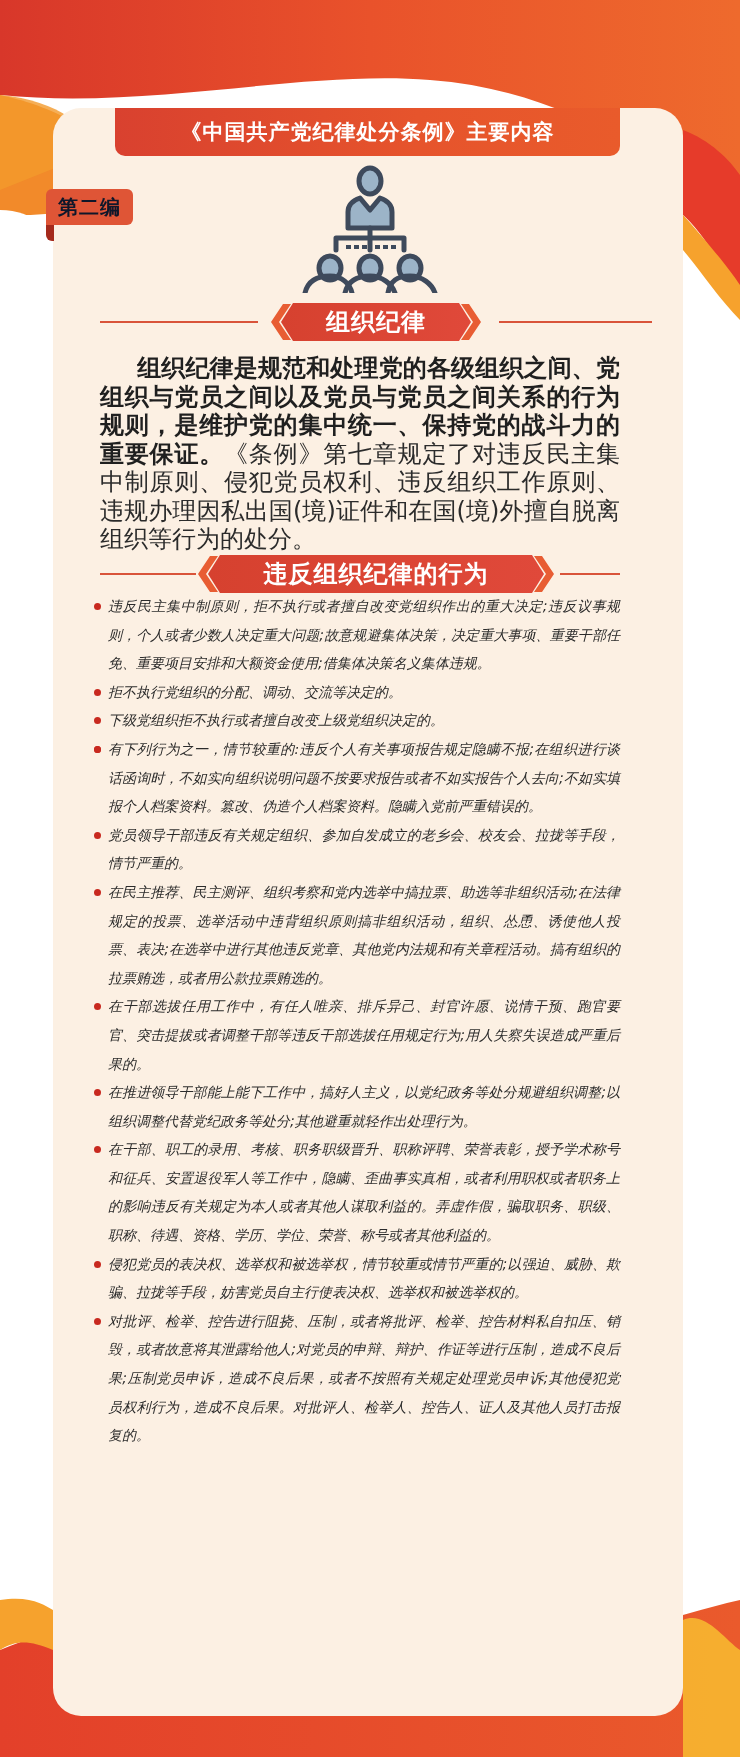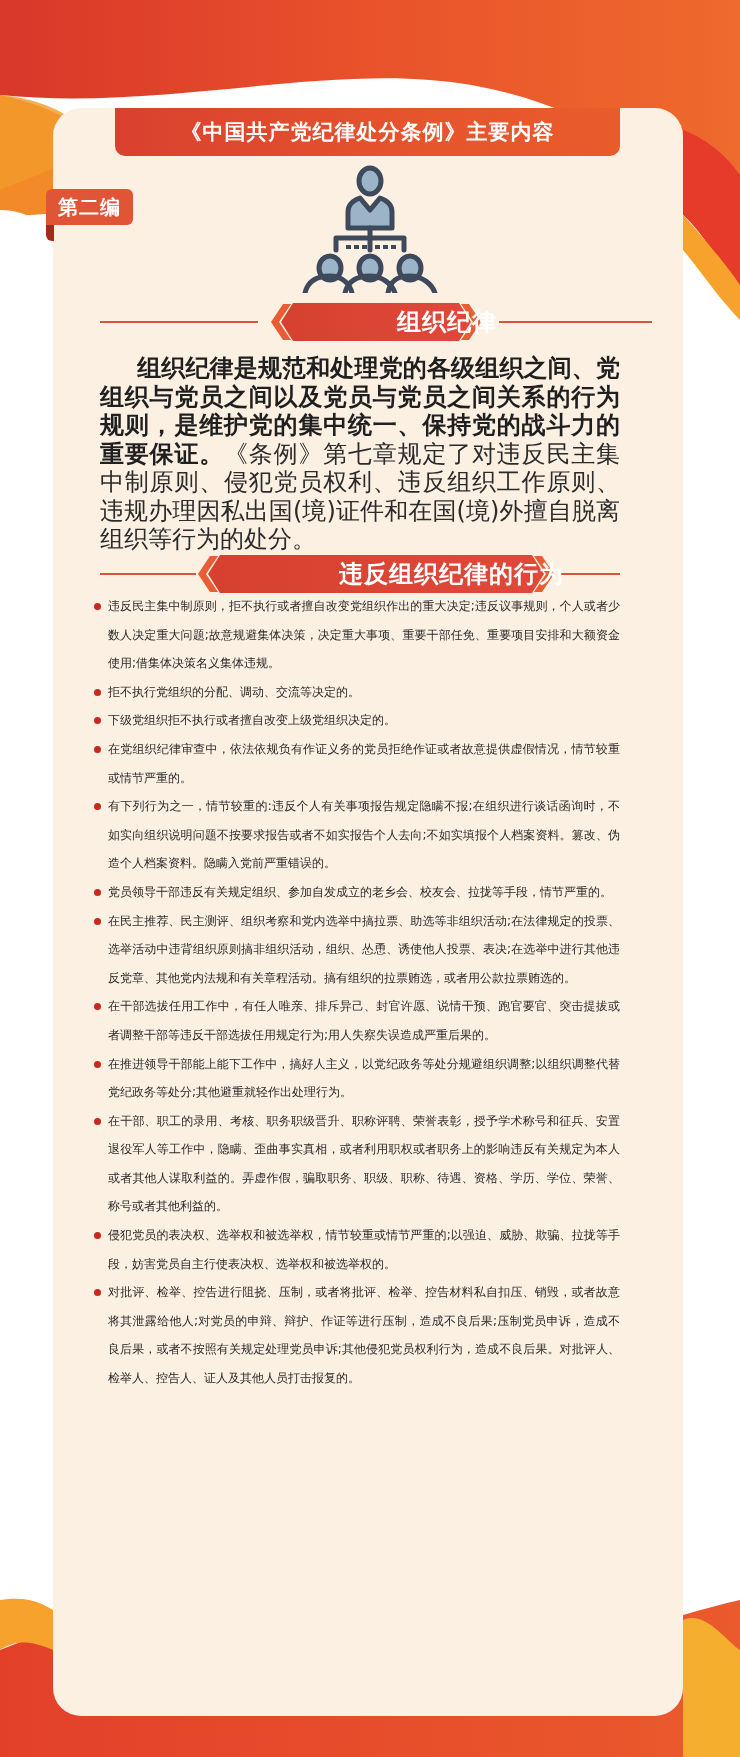--- a/index.html
+++ b/index.html
@@ -29,57 +29,57 @@
     border-radius: 0 0 10px 10px;
     display: flex; align-items: center; justify-content: center;
     color: #fff; font-size: 21px; font-weight: bold; letter-spacing: 1px;
   }
   .part-tag {
     position: absolute;
     left: 46px; top: 189px;
     width: 87px; height: 36px;
     background: #df5536;
     border-radius: 6px 6px 6px 0;
-    color: #ffffff; font-size: 20px; font-weight: bold;
+    color: #0f172a; font-size: 20px; font-weight: bold;
     display: flex; align-items: center; justify-content: center;
     letter-spacing: 1px;
   }
   .part-tag-fold {
     position: absolute; left: 46px; top: 225px;
     width: 8px; height: 16px;
     background: #a52a1c; border-radius: 0 0 0 6px;
   }
   .org-icon { position: absolute; left: 300px; top: 148px; }
   .section-header {
     position: absolute; left: 100px; width: 548px; height: 44px;
   }
   .section-header .line {
     position: absolute; top: 21px; height: 2px; background: #d9543a;
   }
   .section-header .banner {
     position: absolute; top: 0; height: 44px;
-    display: flex; align-items: center; justify-content: flex-end;
+    display: flex; align-items: center; justify-content: center;
     color: #fff; font-size: 24px; font-weight: bold; letter-spacing: 1px;
   }
   .section-header .banner svg { position: absolute; left: 0; top: 0; }
   .section-header .banner span { position: relative; z-index: 1; }
   .intro {
     position: absolute; left: 100px; top: 354px; width: 520px;
     font-size: 24px; line-height: 28.5px; color: #2b2b2b;
     text-align: justify;
   }
   .intro b { font-weight: bold; color: #1f1f1f; }
   .list {
     position: absolute; left: 94px; top: 592px; width: 526px;
     list-style: none;
   }
   .list li {
     position: relative; padding-left: 14px;
-    font-size: 12px; line-height: 28.6px; color: #2b2b2b;
-    text-align: justify; margin-bottom: 0;
+    font-size: 14px; line-height: 28.6px; color: #2b2b2b;
+    text-align: justify; margin-bottom: 0; font-style: italic;
   }
   .bullet {
     position: absolute; left: 0; top: 11px;
     width: 7px; height: 7px; border-radius: 50%;
     background: #c8291f;
   }
 </style>
 </head>
 <body>
 
@@ -187,21 +187,21 @@
       <path d="M32 3 H344 L356 22 L344 41 H32 L20 22 Z" fill="url(#b2)"></path>
     </svg>
     <span>违反组织纪律的行为</span>
   </div>
 </div>
 
 <ul class="list">
   <li><span class="bullet"></span><span>违反民主集中制原则，拒不执行或者擅自改变党组织作出的重大决定;违反议事规则，个人或者少数人决定重大问题;故意规避集体决策，决定重大事项、重要干部任免、重要项目安排和大额资金使用;借集体决策名义集体违规。</span></li>
   <li><span class="bullet"></span><span>拒不执行党组织的分配、调动、交流等决定的。</span></li>
   <li><span class="bullet"></span><span>下级党组织拒不执行或者擅自改变上级党组织决定的。</span></li>
-  <li><span class="bullet"></span><span>在党组织纪律审查中，依法依规负有作证义务的党员拒绝作证或者故意提供虚假情况，情节较重或情节严重的。</span></li>
+  <li><span class="bullet"></span></li>
   <li><span class="bullet"></span><span>有下列行为之一，情节较重的:违反个人有关事项报告规定隐瞒不报;在组织进行谈话函询时，不如实向组织说明问题不按要求报告或者不如实报告个人去向;不如实填报个人档案资料。篡改、伪造个人档案资料。隐瞒入党前严重错误的。</span></li>
   <li><span class="bullet"></span><span>党员领导干部违反有关规定组织、参加自发成立的老乡会、校友会、拉拢等手段，情节严重的。</span></li>
   <li><span class="bullet"></span><span>在民主推荐、民主测评、组织考察和党内选举中搞拉票、助选等非组织活动;在法律规定的投票、选举活动中违背组织原则搞非组织活动，组织、怂恿、诱使他人投票、表决;在选举中进行其他违反党章、其他党内法规和有关章程活动。搞有组织的拉票贿选，或者用公款拉票贿选的。</span></li>
   <li><span class="bullet"></span><span>在干部选拔任用工作中，有任人唯亲、排斥异己、封官许愿、说情干预、跑官要官、突击提拔或者调整干部等违反干部选拔任用规定行为;用人失察失误造成严重后果的。</span></li>
   <li><span class="bullet"></span><span>在推进领导干部能上能下工作中，搞好人主义，以党纪政务等处分规避组织调整;以组织调整代替党纪政务等处分;其他避重就轻作出处理行为。</span></li>
   <li><span class="bullet"></span><span>在干部、职工的录用、考核、职务职级晋升、职称评聘、荣誉表彰，授予学术称号和征兵、安置退役军人等工作中，隐瞒、歪曲事实真相，或者利用职权或者职务上的影响违反有关规定为本人或者其他人谋取利益的。弄虚作假，骗取职务、职级、职称、待遇、资格、学历、学位、荣誉、称号或者其他利益的。</span></li>
   <li><span class="bullet"></span><span>侵犯党员的表决权、选举权和被选举权，情节较重或情节严重的;以强迫、威胁、欺骗、拉拢等手段，妨害党员自主行使表决权、选举权和被选举权的。</span></li>
   <li><span class="bullet"></span><span>对批评、检举、控告进行阻挠、压制，或者将批评、检举、控告材料私自扣压、销毁，或者故意将其泄露给他人;对党员的申辩、辩护、作证等进行压制，造成不良后果;压制党员申诉，造成不良后果，或者不按照有关规定处理党员申诉;其他侵犯党员权利行为，造成不良后果。对批评人、检举人、控告人、证人及其他人员打击报复的。</span></li>
 </ul>
 

